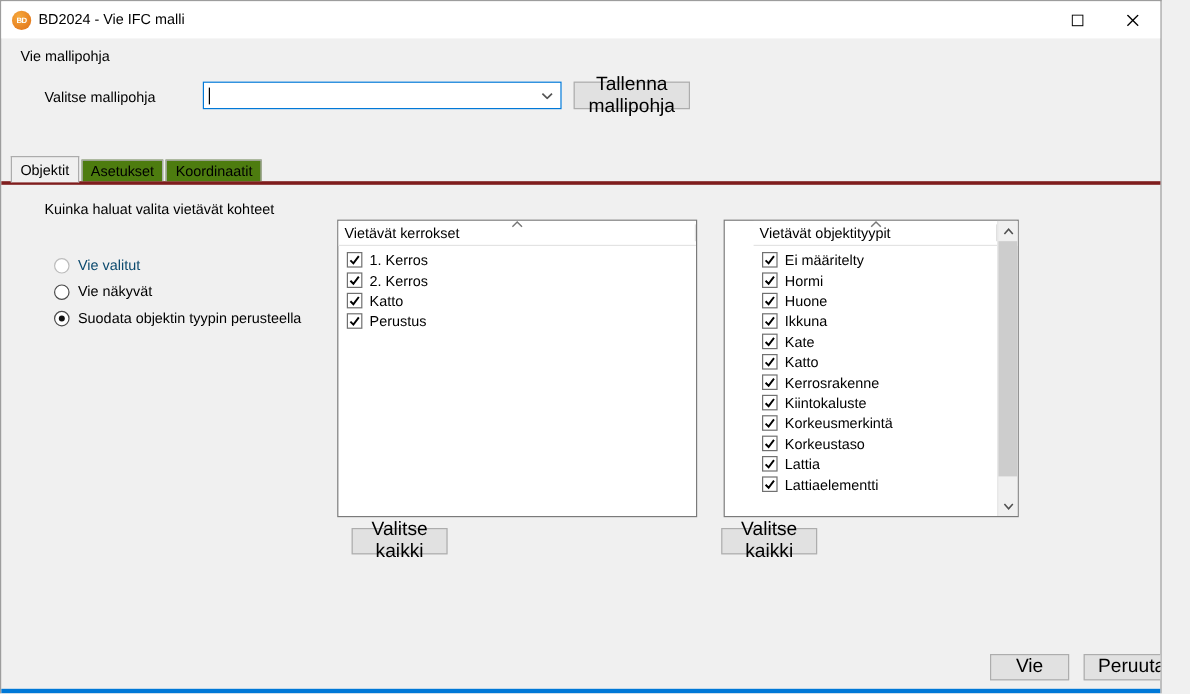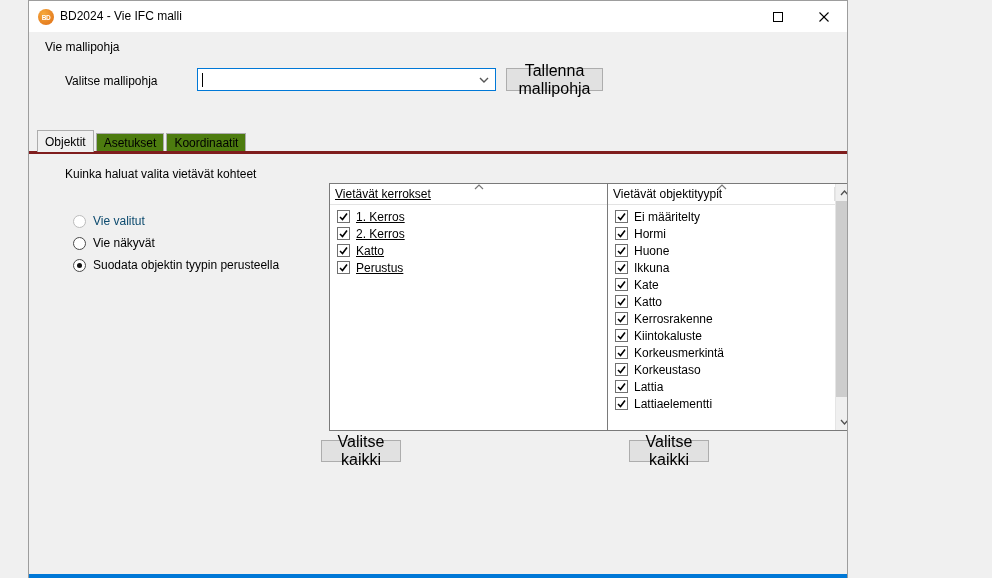--- a/index.html
+++ b/index.html
@@ -5,26 +5,25 @@
   * { box-sizing: border-box; margin: 0; padding: 0; }
   html, body { width: 992px; height: 578px; }
   body {
     font-family: "Liberation Sans", sans-serif;
     font-size: 12px;
     color: #000;
     background: #f0f0f0;
   }
   .window {
     position: relative;
-    width: 820px; height: 578px;
+    width: 968px; height: 578px;
     background: #f0f0f0;
     border: 1px solid #9d9d9d;
     border-bottom: none;
     overflow: hidden;
-    margin-left: 28px;
   }
   
   .titlebar {
     position: absolute; top: 0; left: 0; right: 0; height: 31px;
     background: #ffffff;
   }
   .app-icon {
     position: absolute; left: 9px; top: 8px;
     width: 16px; height: 16px; border-radius: 50%;
     background: radial-gradient(circle at 35% 30%, #f6a83b, #df6e16);
@@ -79,22 +78,22 @@
     border: 1px solid #4a4a4a; background: #fff; position: relative; flex: none;
   }
   .radio.checked::after {
     content: ""; position: absolute; left: 3px; top: 3px;
     width: 5px; height: 5px; border-radius: 50%; background: #111;
   }
   .radio.disabled { border-color: #bcbcbc; }
   .radio-row .lbl.disabled { color: #0c4a6e; }
   
   .listview { position: absolute; background: #fff; border: 1px solid #7a7a7a; overflow: hidden; }
-  #layers-list { left: 300px; top: 182px; width: 300px; height: 248px; text-decoration: underline; }
-  #types-list  { left: 578px; top: 182px; width: 246px; height: 248px; }
+  #layers-list { left: 280px; top: 182px; width: 300px; height: 248px; }
+  #types-list  { left: 602px; top: 182px; width: 246px; height: 248px; padding-left: 24px; }
   .lv-header {
     position: relative; height: 21px; background: #fff;
     border-bottom: 1px solid #e3e3e3;
     display: flex; align-items: center; padding-left: 5px;
   }
   .lv-header::after {
     content: ""; position: absolute; right: 0; top: 3px; bottom: 3px;
     width: 1px; background: #e0e0e0;
   }
   #types-list .lv-header { padding-right: 18px; }

